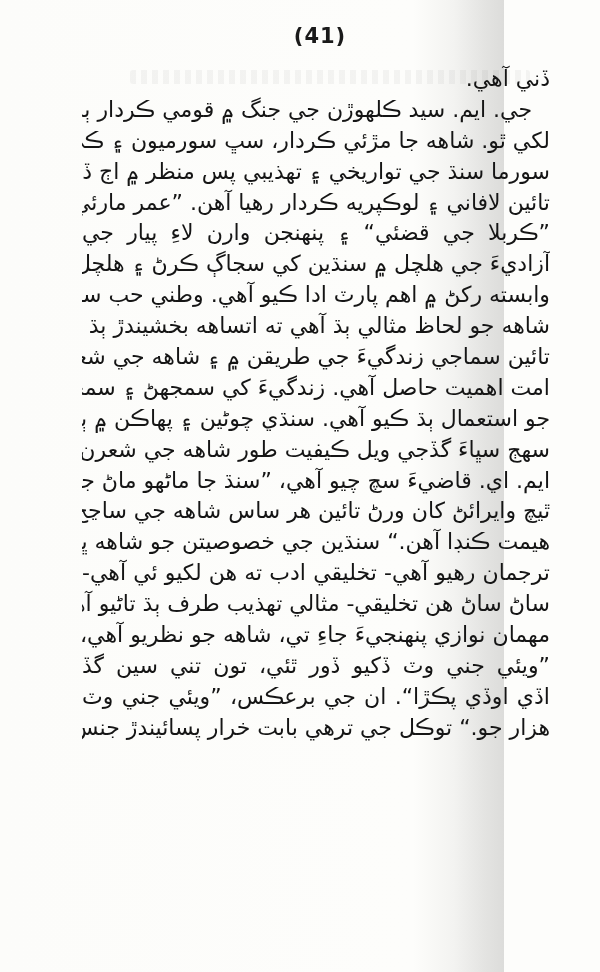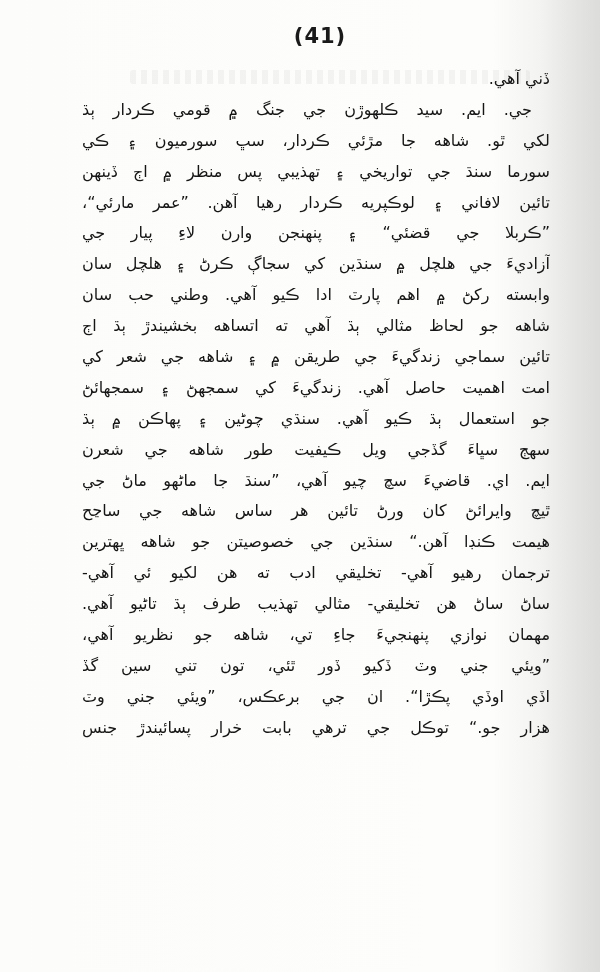--- a/index.html
+++ b/index.html
@@ -12,21 +12,21 @@
       overflow: hidden;
       background: #fdfdfb;
       position: relative;
       font-family: "DejaVu Sans", sans-serif;
       color: #151515;
     }
     .page {
       position: absolute;
       left: 0;
       top: 0;
-      width: 600px;
+      width: 504px;
       height: 972px;
       background: linear-gradient(to right, #fcfcfa 0%, #fdfdfb 82%, #f3f3f1 90%, #e4e4e2 96%, #dcdcda 100%);
     }
     .page-number {
       position: absolute;
       top: 24px;
       left: 0;
       width: 640px;
       text-align: center;
       font-family: "DejaVu Sans", sans-serif;
@@ -48,21 +48,21 @@
       position: absolute;
       top: 64px;
       left: 82px;
       width: 468px;
       direction: rtl;
     }
     .line {
       height: 30.9px;
       line-height: 30.9px;
       font-family: "DejaVu Sans", sans-serif;
-      font-size: 16px;
+      font-size: 22px;
       white-space: nowrap;
       text-align: justify;
       text-align-last: justify;
       overflow: hidden;
       color: #151515;
     }
     .line.short {
       text-align-last: right;
     }
     .line.indent {

